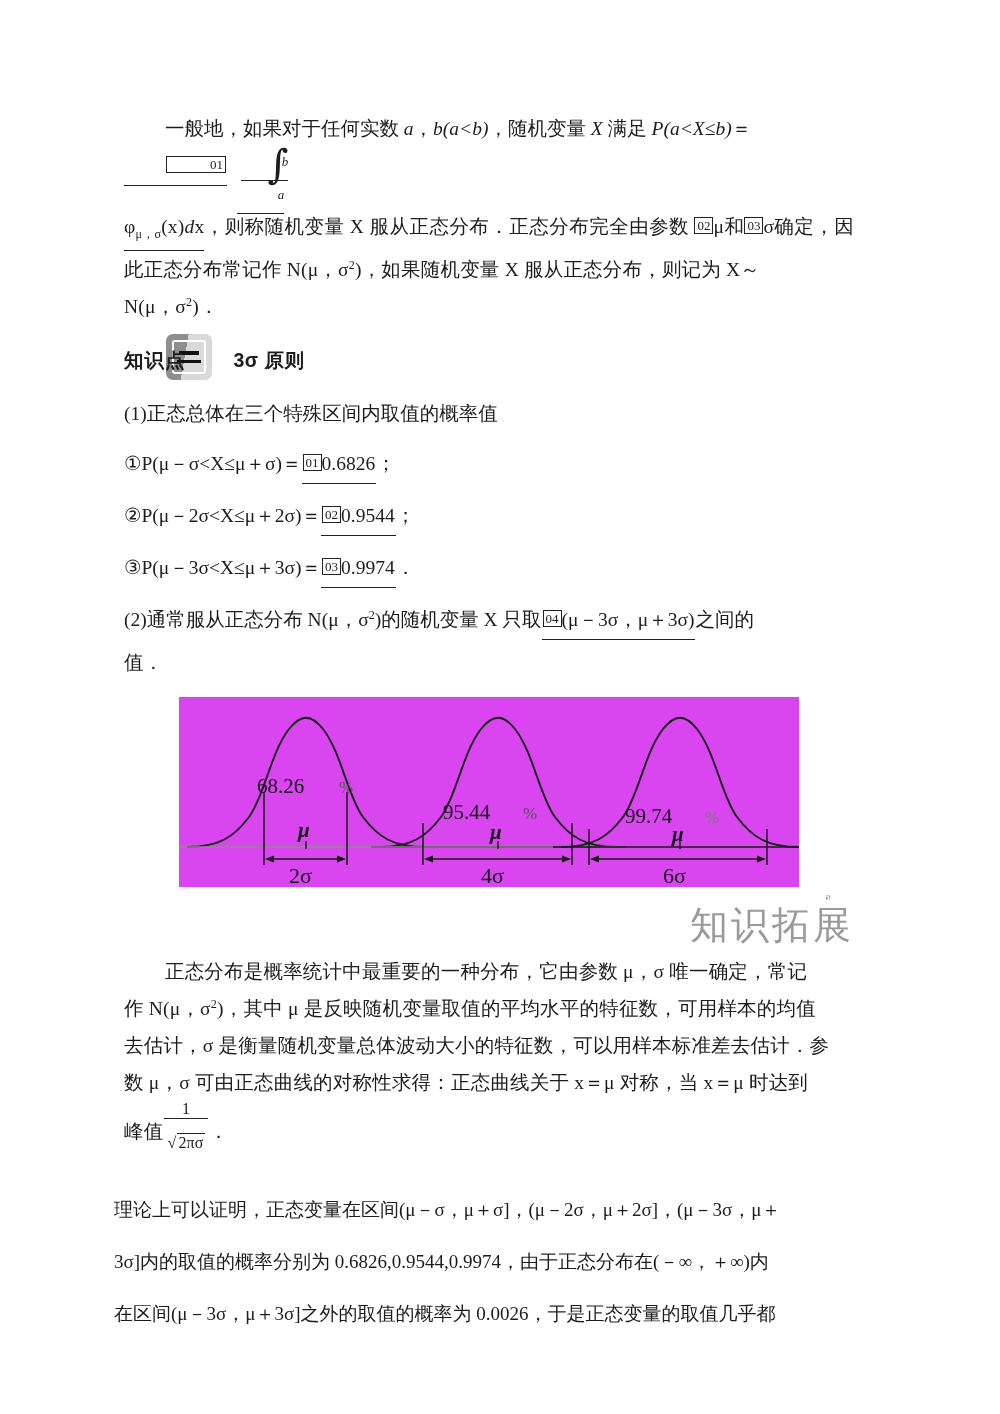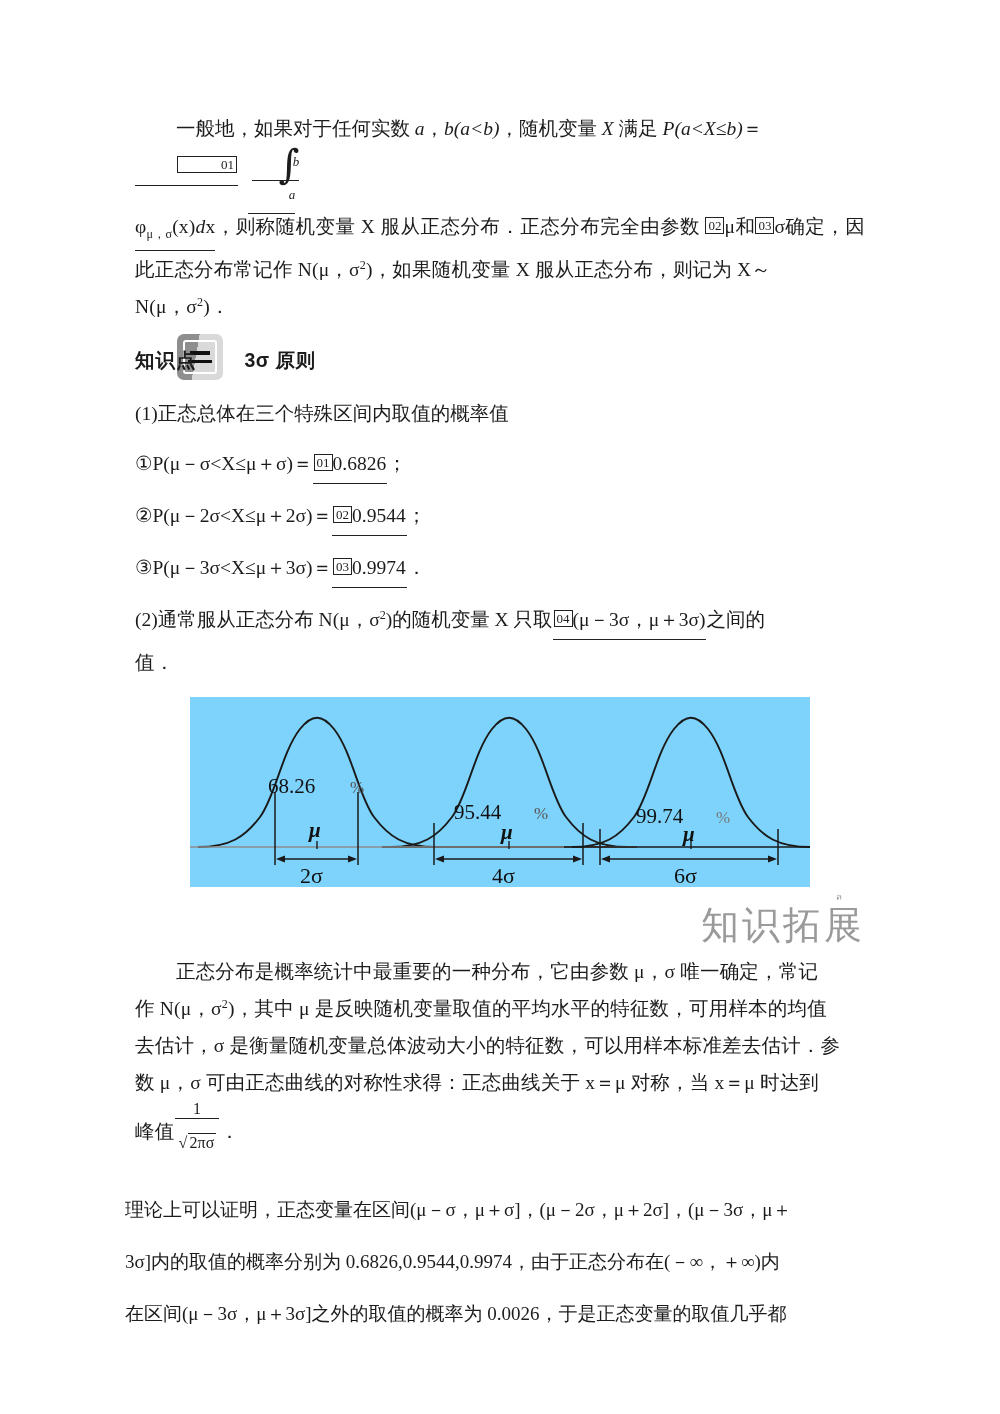--- a/index.html
+++ b/index.html
@@ -17,21 +17,21 @@
   }
   .page {
     position: absolute;
     left: 0; top: 0;
     width: 1000px;
     height: 1414px;
     background: #fff;
   }
   .content {
     position: absolute;
-    left: 135px;
+    left: 124px;
     top: 110px;
     width: 730px;
   }
   
   .para {
     font-size: 19.5px;
     line-height: 37px;
     letter-spacing: 0.2px;
     text-align: justify;
     margin: 0;
@@ -140,21 +140,21 @@
 
   .item { font-size: 19.5px; line-height: 37px; margin-top: 4px; }
   .item-sp { margin-top: 13px; }
 
   
   .figure {
     margin-top: 16px;
     margin-left: 55px;
     width: 620px;
     height: 190px;
-    background: #7dd3fc;
+    background: #d946ef;
     position: relative;
   }
   .fig-svg { display:block; }
 
   
   .kt-head {
     display: flex;
     align-items: flex-end;
     margin-top: 8px;
     margin-left: 28px;

